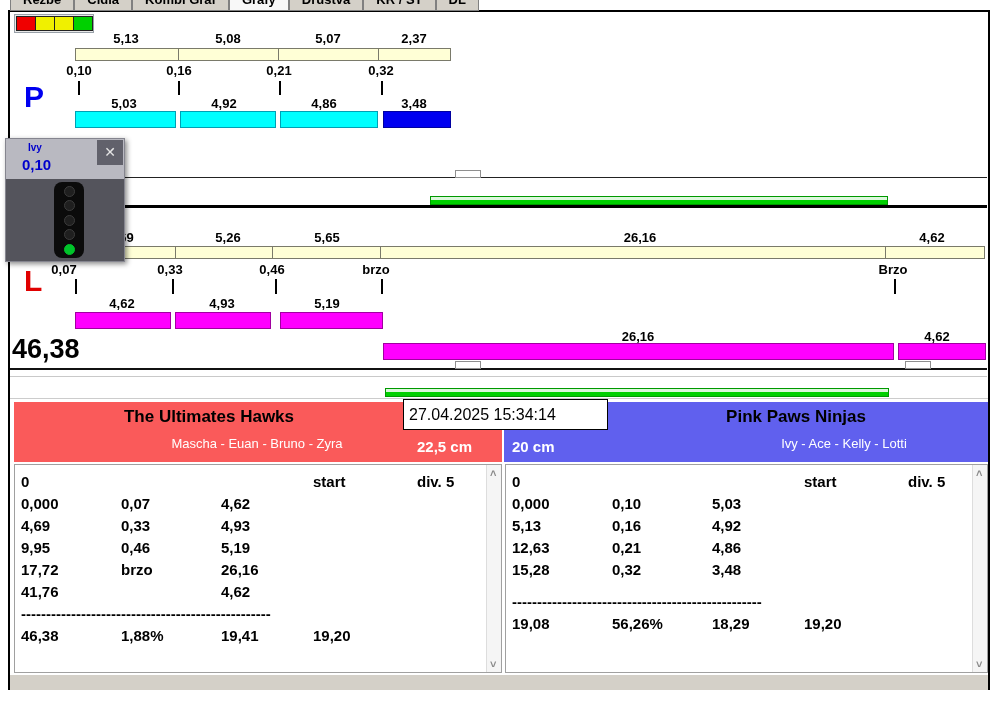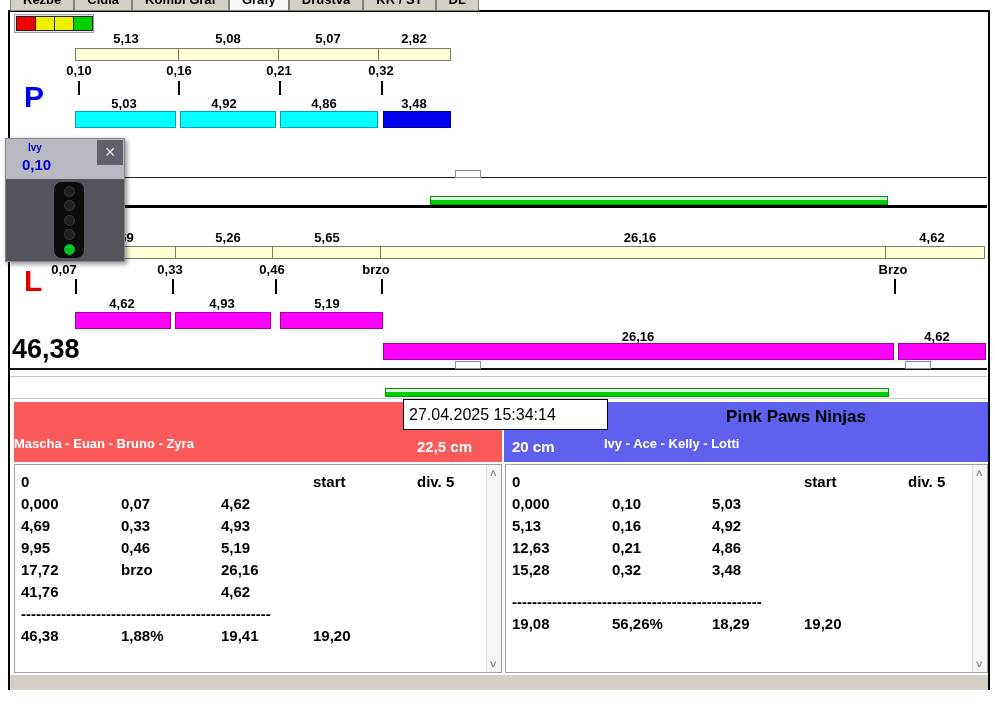--- a/index.html
+++ b/index.html
@@ -31,21 +31,21 @@
   .popup-dog{position:absolute;left:22px;top:3px;font-size:10px;font-weight:bold;color:#0000cc;}
   .popup-val{position:absolute;left:16px;top:17px;font-size:15px;font-weight:bold;color:#0000cc;}
   .popup-close{position:absolute;right:1px;top:1px;width:26px;height:25px;background:#61616b;color:#e5e5e5;font-size:14px;text-align:center;line-height:25px;cursor:pointer;}
   .popup-photo{position:absolute;left:0;top:40px;width:100%;height:82px;background:#54545c;}
   .tlight{position:absolute;left:48px;top:3px;width:30px;height:76px;background:#0b0b0b;border-radius:8px;display:flex;flex-direction:column;align-items:center;justify-content:space-evenly;}
   .dot{width:11px;height:11px;border-radius:50%;background:#1f1f1f;border:1px solid #3c3c3c;box-sizing:border-box;}
   .dot.on{background:#00c32a;border-color:#00c32a;}
   
   .teamhdr{position:absolute;top:402px;height:60px;z-index:2;}
   .team-title{position:absolute;top:5px;font-size:17px;font-weight:bold;color:#000;text-align:center;white-space:nowrap;}
-  .team-sub{position:absolute;top:34px;font-size:13px;font-weight:bold;color:#fff;text-align:left;white-space:nowrap;}
+  .team-sub{position:absolute;top:34px;font-size:13px;font-weight:normal;color:#fff;text-align:center;white-space:nowrap;margin-left:48px;}
   .jump{position:absolute;top:36px;font-size:15px;font-weight:bold;color:#fff;white-space:nowrap;}
   .datetime{position:absolute;left:403px;top:399px;width:205px;height:31px;background:#fff;border:1px solid #000;box-sizing:border-box;font-size:16px;line-height:29px;padding-left:5px;z-index:3;white-space:nowrap;}
   
   .panel{position:absolute;top:464px;height:209px;background:#fff;border:1px solid #a0a0a0;box-sizing:border-box;font-size:15px;font-weight:bold;padding-top:6px;overflow:hidden;z-index:2;}
   .trow{display:grid;grid-template-columns:100px 100px 92px 104px 1fr;padding-left:6px;height:22px;line-height:22px;}
   .trow span{white-space:nowrap;overflow:hidden;}
   .sep{height:22px;line-height:22px;padding-left:6px;overflow:hidden;white-space:nowrap;}
   .blankrow{height:10px;}
   .vscroll{position:absolute;right:0;top:0;width:14px;height:100%;background:#f5f5f5;border-left:1px solid #ddd;}
   .vscroll .arr{position:absolute;left:3px;color:#8a8a8a;font-size:11px;font-weight:bold;}
@@ -69,21 +69,21 @@
 <div class="lights">
   <span class="sq" style="background: rgb(240, 0, 0);"></span>
   <span class="sq" style="background: rgb(240, 240, 0);"></span>
   <span class="sq" style="background: rgb(240, 240, 0);"></span>
   <span class="sq" style="background: rgb(0, 208, 0);"></span>
 </div>
 
 <span class="g" style="left:91px;top:31px">5,13</span>
 <span class="g" style="left:193px;top:31px">5,08</span>
 <span class="g" style="left:293px;top:31px">5,07</span>
-<span class="g" style="left:379px;top:31px">2,82</span>
+<span class="g" style="left:379px;top:31px">2,37</span>
 
 <div class="bar cream" style="left:75px;top:48px;width:104px;height:13px"></div>
 <div class="bar cream" style="left:178px;top:48px;width:101px;height:13px"></div>
 <div class="bar cream" style="left:278px;top:48px;width:101px;height:13px"></div>
 <div class="bar cream" style="left:378px;top:48px;width:73px;height:13px"></div>
 
 <span class="g" style="left:44px;top:63px">0,10</span>
 <span class="g" style="left:144px;top:63px">0,16</span>
 <span class="g" style="left:244px;top:63px">0,21</span>
 <span class="g" style="left:346px;top:63px">0,32</span>
@@ -168,20 +168,21 @@
       <span class="dot"></span>
       <span class="dot"></span>
       <span class="dot"></span>
       <span class="dot"></span>
       <span class="dot on"></span>
     </div>
   </div>
 </div>
 
 <div class="teamhdr" style="left: 14px; width: 488px; background: rgb(250, 90, 90);">
+  <div class="team-title" style="left:0;width:390px">The Ultimates Hawks</div>
   <div class="team-sub" style="left:0;width:390px">Mascha - Euan - Bruno - Zyra</div>
   <div class="jump" style="left:403px">22,5 cm</div>
 </div>
 <div class="teamhdr" style="left: 504px; width: 484px; background: rgb(96, 96, 238);">
   <div class="team-title" style="left:100px;width:384px">Pink Paws Ninjas</div>
   <div class="team-sub" style="left:100px;width:384px">Ivy - Ace - Kelly - Lotti</div>
   <div class="jump" style="left:8px">20 cm</div>
 </div>
 
 <div class="datetime">27.04.2025 15:34:14</div>

